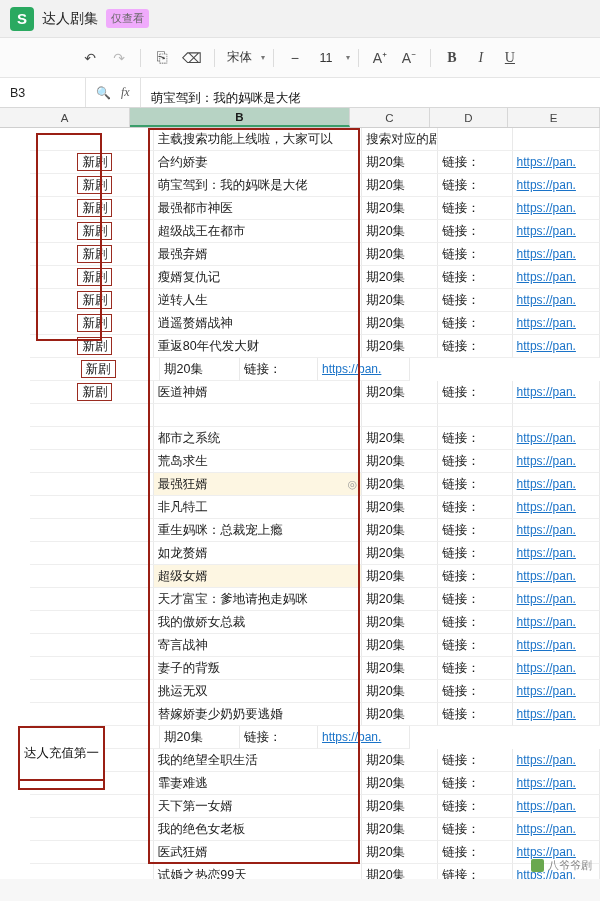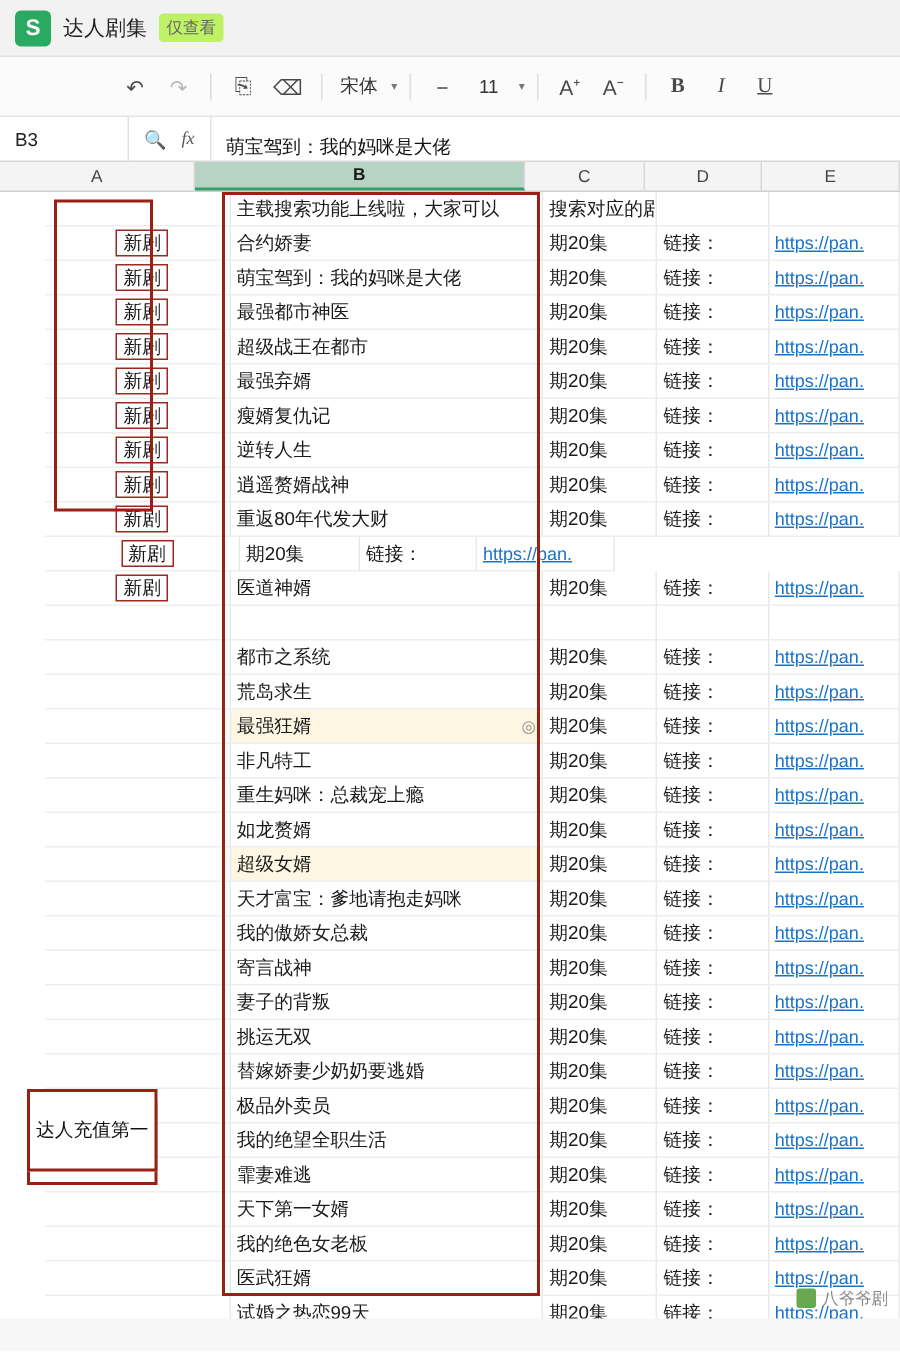--- a/index.html
+++ b/index.html
@@ -36,21 +36,21 @@
     font-weight: bold;
     display: flex; align-items: center; justify-content: center;
   }
   .doc-title {
     font-size: 14px;
     color: #222;
   }
   .readonly-badge {
     font-size: 11px;
     color: #666;
-    background: #bef264;
+    background: #f0abfc;
     border-radius: 3px;
     padding: 2px 5px;
   }
 
   
   .toolbar {
     height: 40px;
     background: #fbfbfb;
     border-bottom: 1px solid #e5e5e5;
     display: flex;
@@ -584,23 +584,20 @@
             <span>替嫁娇妻少奶奶要逃婚</span>
           </div>
           <div class="cell c">期20集</div>
           <div class="cell d">链接：</div>
           <div class="cell e">
             <span class="link">https://pan.</span>
           </div>
         </div>
         <div class="row">
           <div class="cell a"></div>
-          <div class="cell b">
-            <span>极品外卖员</span>
-          </div>
           <div class="cell c">期20集</div>
           <div class="cell d">链接：</div>
           <div class="cell e">
             <span class="link">https://pan.</span>
           </div>
         </div>
         <div class="row">
           <div class="cell a"></div>
           <div class="cell b">
             <span>我的绝望全职生活</span>

